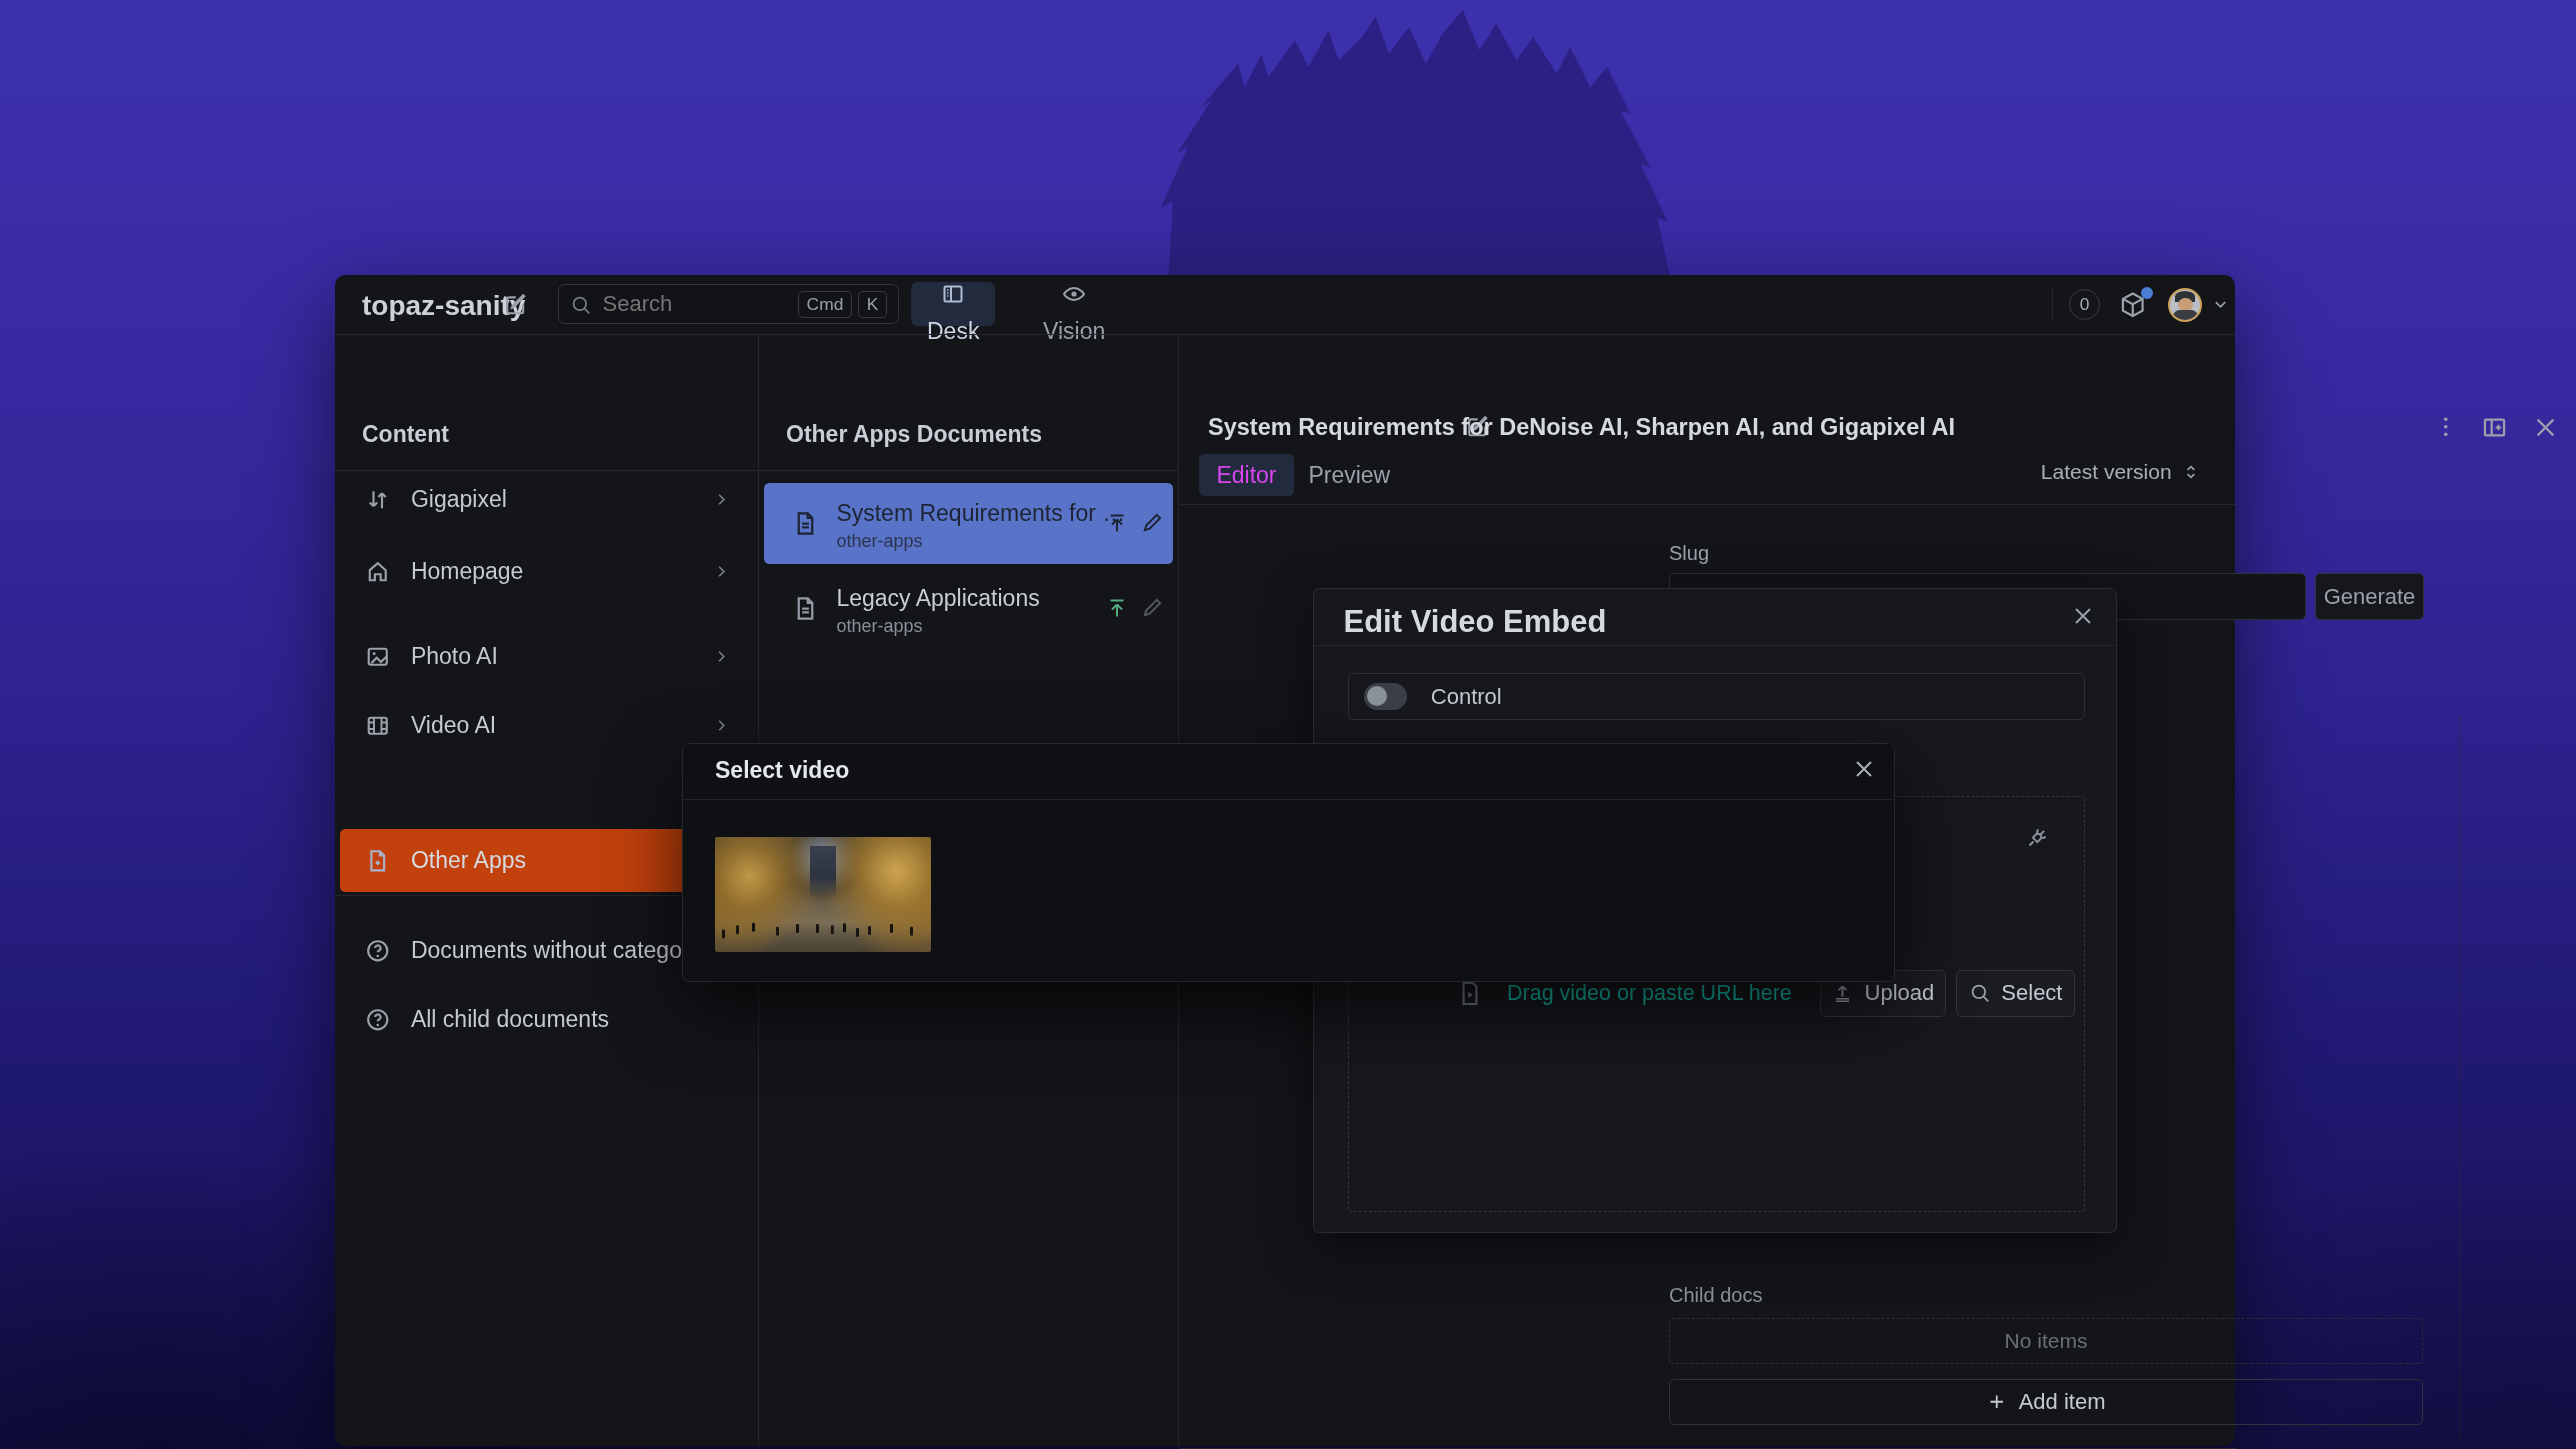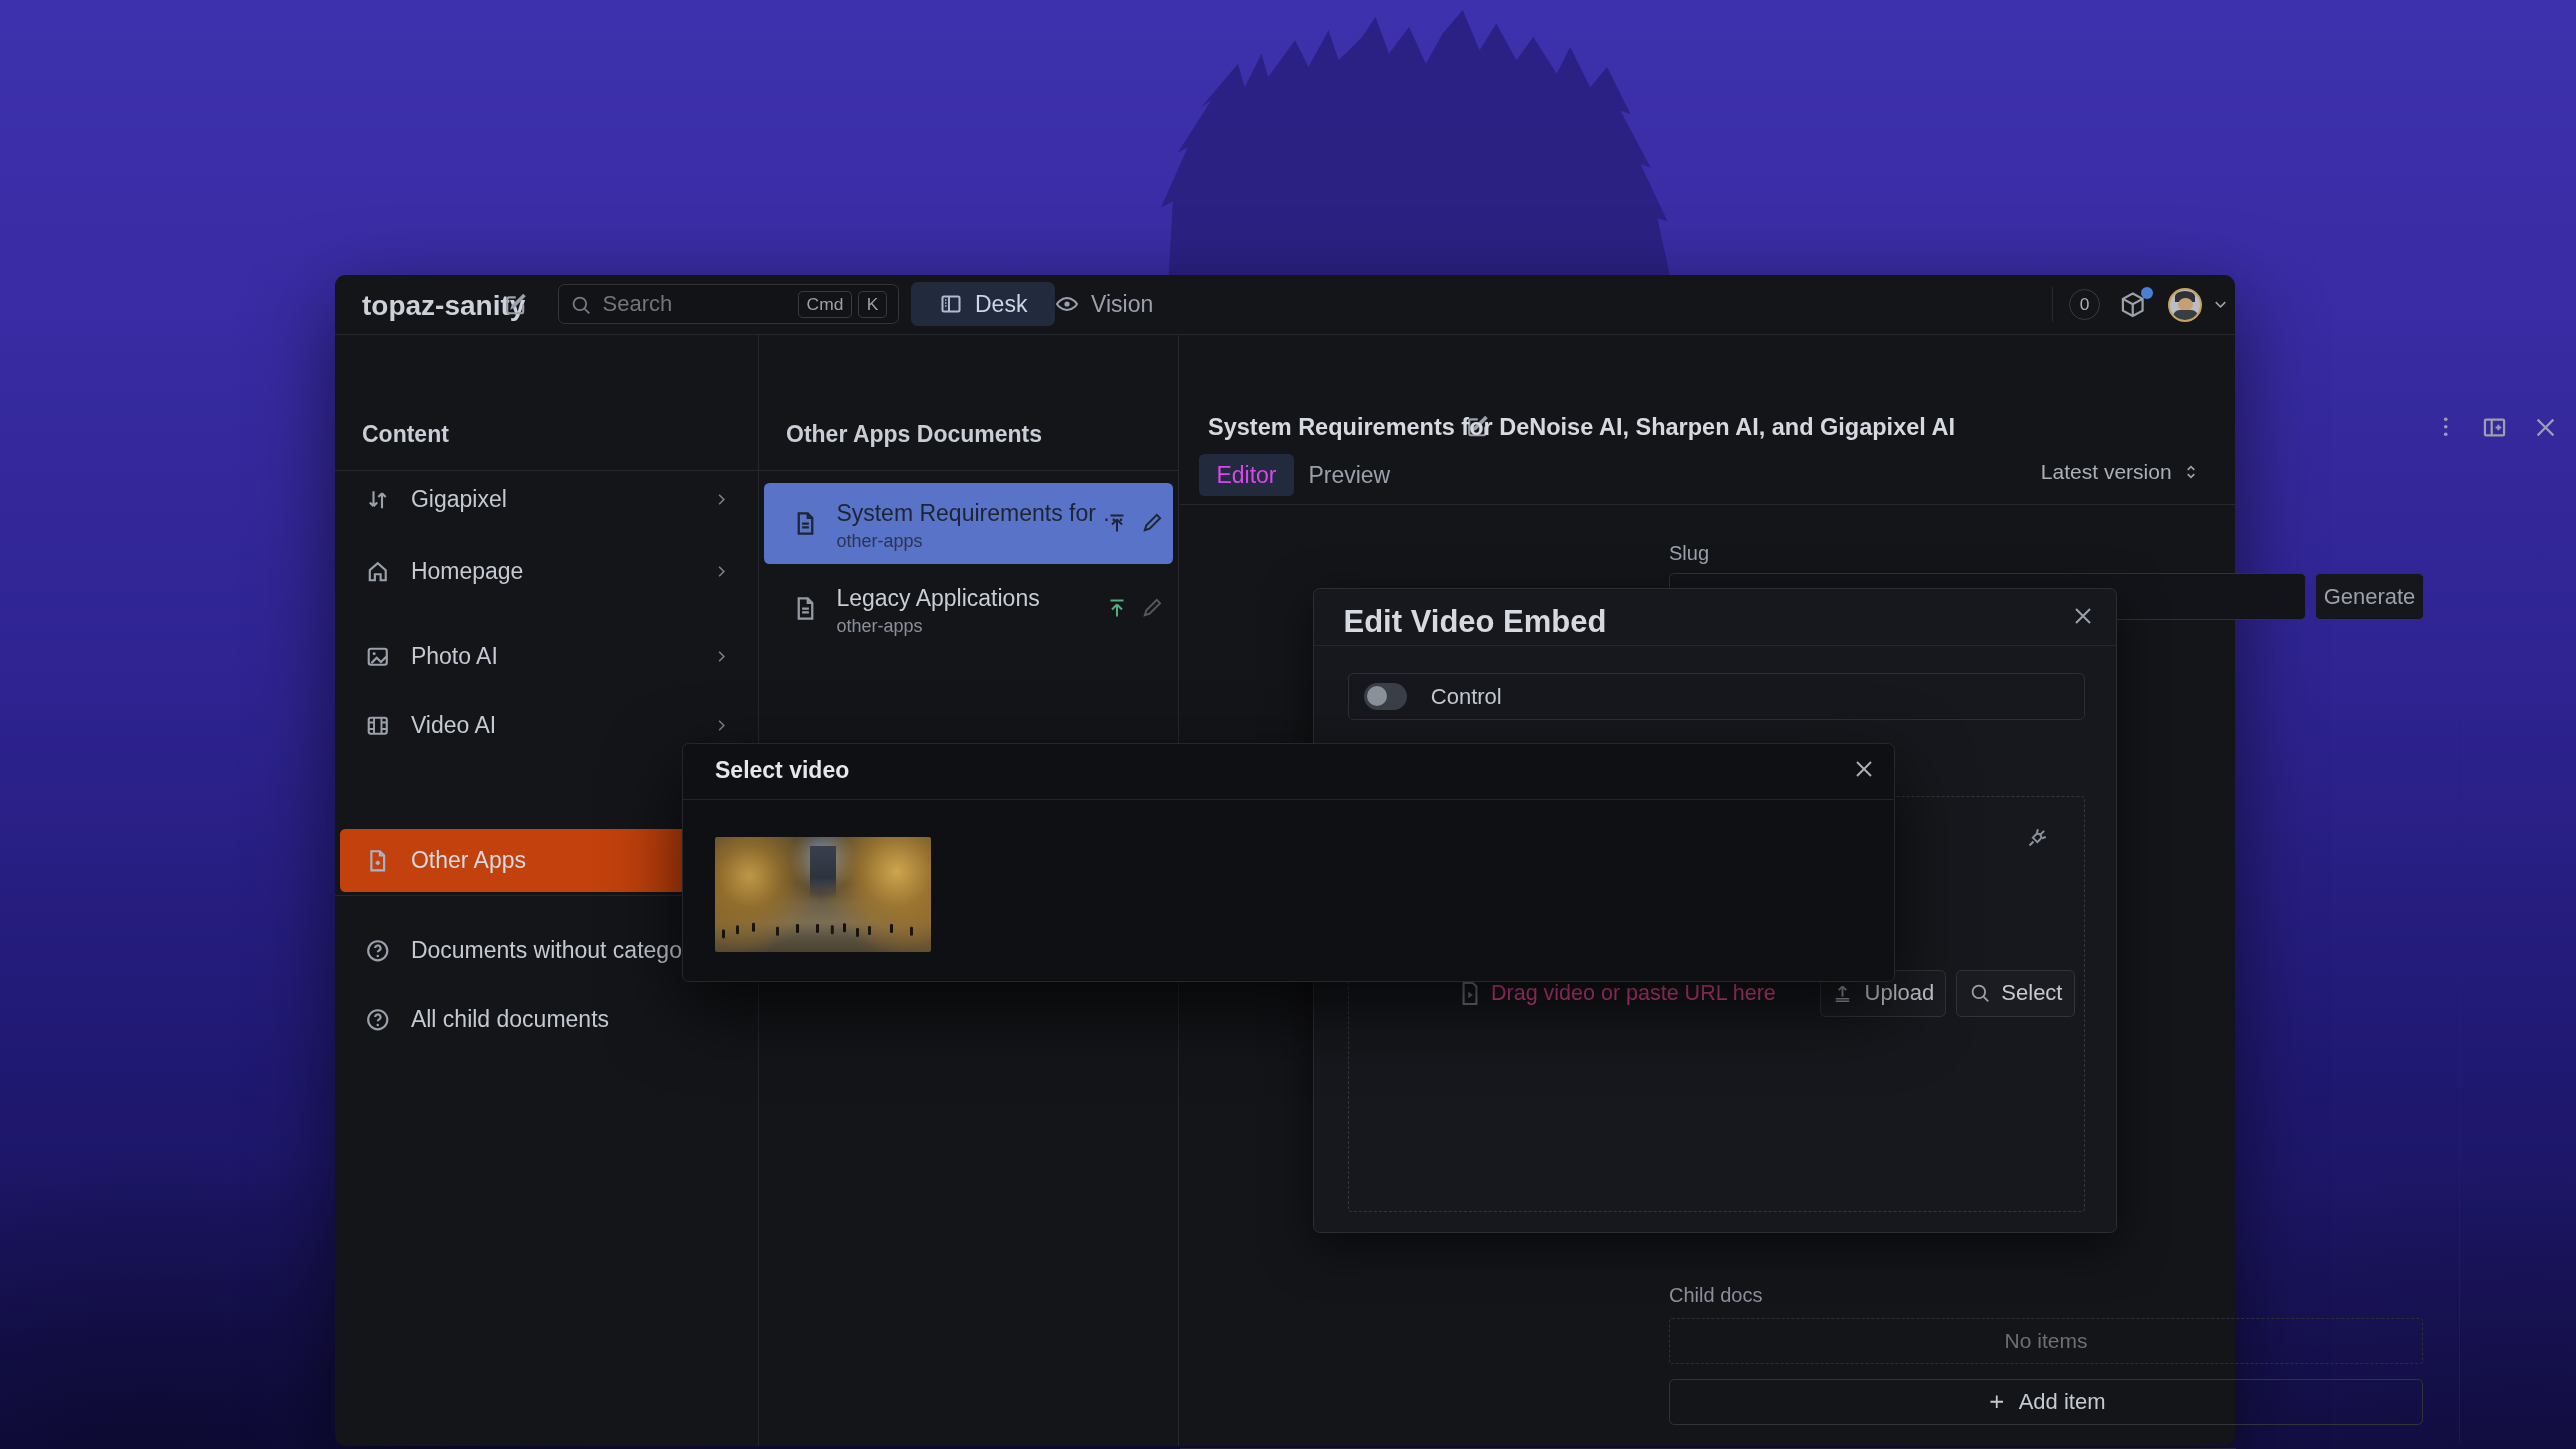--- a/index.html
+++ b/index.html
@@ -25,21 +25,21 @@
   }
   .divider-h{position:absolute;height:0;border-top:1.3px solid #26272c;}
   .divider-v{position:absolute;width:0;border-left:1.3px solid #26272c;}
   .txt{color:#c5cad2;font-size:23px;white-space:nowrap;}
   .sec-title{font-weight:700;color:#c9ced6;font-size:23px;white-space:nowrap;}
   .ic{display:inline-flex;align-items:center;justify-content:center;color:#9ba1ab;}
   .ic svg{width:100%;height:100%;display:block;}
   .row-center{display:flex;align-items:center;}
   
   .keycap{display:inline-flex;align-items:center;justify-content:center;height:25.5px;border:1.3px solid #3a3b41;border-radius:4.7px;color:#9ba1ab;font-size:17.4px;padding:0 8px;}
-  .navtab{display:flex;align-items:center;gap:12px;border-radius:6.7px;height:44px;padding:0 28px;font-size:23px;}
+  .navtab{display:flex;align-items:center;gap:12px;border-radius:6.7px;height:44px;padding:0 16px;font-size:23px;flex-direction:column;}
   .navtab.active{background:#222b3d;color:#ccd6e4;}
   .navtab.inactive{color:#9ba1ab;}
   
   .btn{display:flex;align-items:center;justify-content:center;gap:10.7px;border:1.3px solid #33343a;border-radius:5.4px;background:#1b1c21;color:#c5cad2;font-size:22px;box-sizing:border-box;}
   
   .toggle{width:43px;height:27px;border-radius:13.4px;background:#3b4048;position:relative;}
   .toggle .knob{position:absolute;left:3.4px;top:3.4px;width:20px;height:20px;border-radius:50%;background:#8d939c;}
   
   .thumb{
     border-radius:2px;overflow:hidden;position:relative;
@@ -461,21 +461,21 @@
         <svg viewBox="0 0 24 24">
           <use href="#i-plug"></use>
         </svg>
       </span>
     <div class="abs row-center" style="left:0;top:172px;width:737px;height:48px;">
       <span class="ic" style="width:28px;height:31px;margin-left:107px;color:#757b84;">
           <svg viewBox="0 0 24 24">
             <use href="#i-video-file"></use>
           </svg>
         </span>
-      <span style="font-size:21.5px;color:#ec4899;margin-left:7px;white-space:nowrap;">Drag video or paste URL here</span>
+      <span style="font-size:21.5px;color:#14b8a6;margin-left:23px;white-space:nowrap;">Drag video or paste URL here</span>
       <div class="btn" style="width:126px;height:47px;margin-left:auto;">
         <span class="ic" style="width:23px;height:23px;">
             <svg viewBox="0 0 24 24">
               <use href="#i-upload"></use>
             </svg>
           </span>
         <span>Upload</span>
       </div>
       <div class="btn" style="width:119px;height:47px;margin-left:10.7px;margin-right:10.7px;">
         <span class="ic" style="width:21.5px;height:21.5px;">

